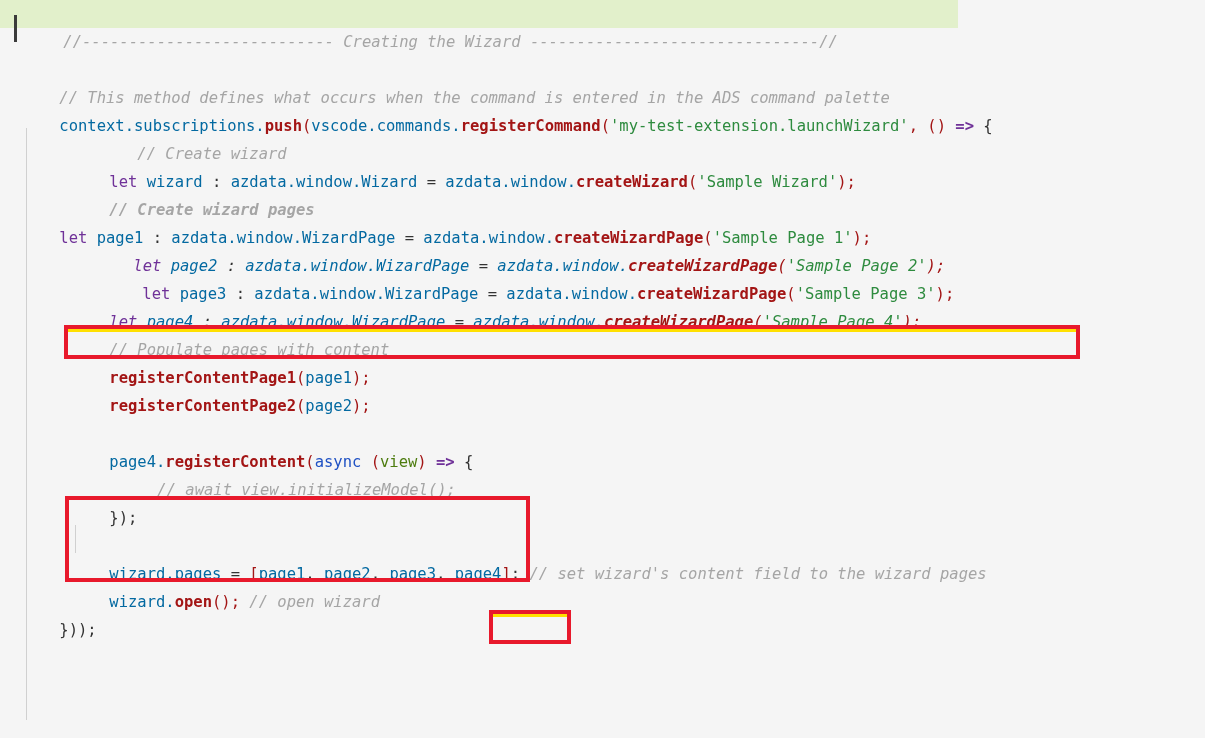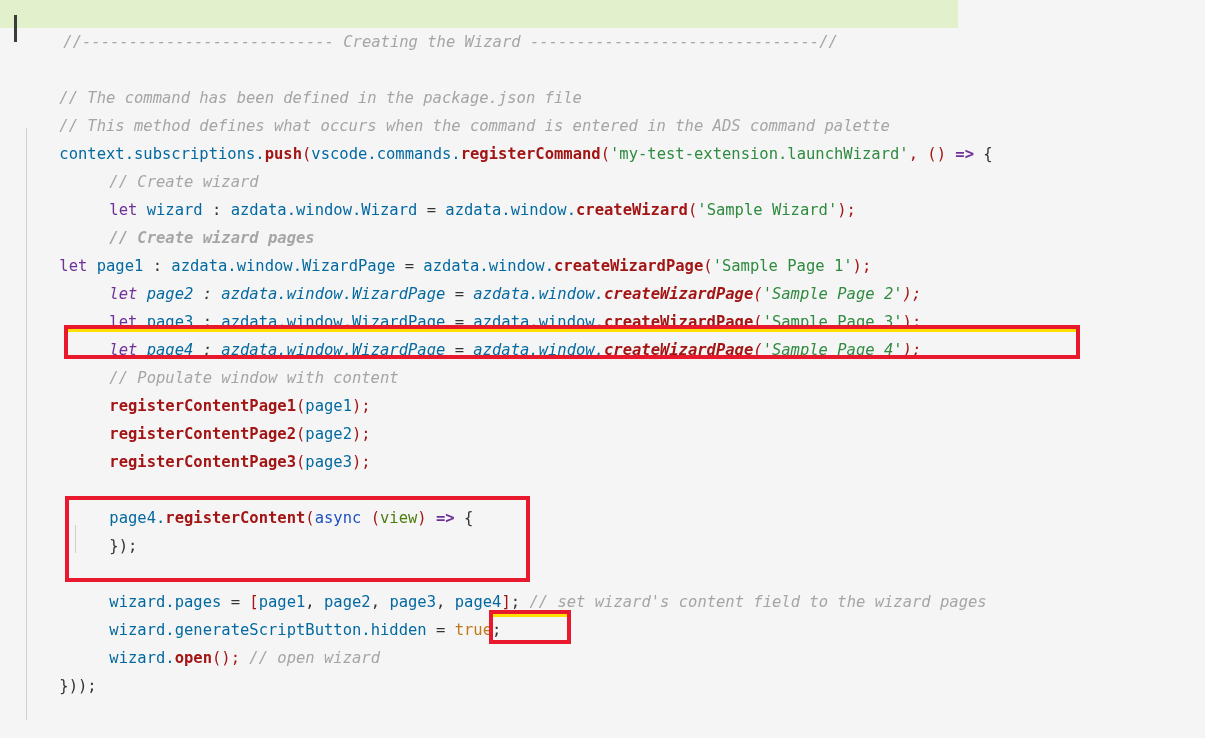--- a/index.html
+++ b/index.html
@@ -97,96 +97,90 @@
   <div class="guide" style="left:75px; top:525px; height:28px;"></div>
 
   <div class="cursor" style="left:14px; top:15px; height:27px;"></div>
 
   <div class="line band-green" style="padding-left:26px;">
     <span class="cmt">//--------------------------- Creating the Wizard -------------------------------//</span>
   </div>
 
   <div class="line blank">&nbsp;</div>
 
-  <div class="line">
-    <span class="cmt">// The command has been defined in the package.json file</span>
-  </div>
 
   <div class="line">
     <span class="cmt">// This method defines what occurs when the command is entered in the ADS command palette</span>
   </div>
 
   <div class="line">
     <span class="id">context</span><span class="id">.</span><span class="id">subscriptions</span><span class="id">.</span><span class="fn">push</span><span class="punct">(</span><span class="id">vscode</span><span class="id">.</span><span class="id">commands</span><span class="id">.</span><span class="fn">registerCommand</span><span class="punct">(</span><span class="str">'my-test-extension.launchWizard'</span><span class="punct">, </span><span class="punct">()</span><span class="op"> =&gt; </span><span class="plain">{</span>
   </div>
 
-  <div class="line" style="padding-left:72px;">
+  <div class="line" style="padding-left:100px;">
     <span class="cmt">// Create wizard</span>
   </div>
 
   <div class="line" style="padding-left:72px;">
     <span class="kw">let</span><span class="plain"> </span><span class="id">wizard</span><span class="plain"> : </span><span class="id">azdata.window.Wizard</span><span class="plain"> = </span><span class="id">azdata.window.</span><span class="fn">createWizard</span><span class="punct">(</span><span class="str">'Sample Wizard'</span><span class="punct">);</span>
   </div>
 
   <div class="line" style="padding-left:72px;font-weight:bold;">
     <span class="cmt">// Create wizard pages</span>
   </div>
 
   <div class="line" style="">
     <span class="kw">let</span><span class="plain"> </span><span class="id">page1</span><span class="plain"> : </span><span class="id">azdata.window.WizardPage</span><span class="plain"> = </span><span class="id">azdata.window.</span><span class="fn">createWizardPage</span><span class="punct">(</span><span class="str">'Sample Page 1'</span><span class="punct">);</span>
   </div>
 
-  <div class="line" style="padding-left:72px;font-style:italic;">
+  <div class="line" style="padding-left:96px;font-style:italic;">
     <span class="kw">let</span><span class="plain"> </span><span class="id">page2</span><span class="plain"> : </span><span class="id">azdata.window.WizardPage</span><span class="plain"> = </span><span class="id">azdata.window.</span><span class="fn">createWizardPage</span><span class="punct">(</span><span class="str">'Sample Page 2'</span><span class="punct">);</span>
   </div>
 
-  <div class="line" style="padding-left:72px;">
+  <div class="line" style="padding-left:105px;">
     <span class="kw">let</span><span class="plain"> </span><span class="id">page3</span><span class="plain"> : </span><span class="id">azdata.window.WizardPage</span><span class="plain"> = </span><span class="id">azdata.window.</span><span class="fn">createWizardPage</span><span class="punct">(</span><span class="str">'Sample Page 3'</span><span class="punct">);</span>
   </div>
 
   <div class="line" style="padding-left:72px;font-style:italic;">
     <span class="kw">let</span><span class="plain"> </span><span class="id">page4</span><span class="plain"> : </span><span class="id">azdata.window.WizardPage</span><span class="plain"> = </span><span class="id">azdata.window.</span><span class="fn">createWizardPage</span><span class="punct">(</span><span class="str">'Sample Page 4'</span><span class="punct">);</span>
   </div>
 
   <div class="line" style="padding-left:72px;">
-    <span class="cmt">// Populate window with content</span>
+    <span class="cmt">// Populate pages with content</span>
   </div>
 
   <div class="line" style="padding-left:72px;">
     <span class="fn">registerContentPage1</span><span class="punct">(</span><span class="id">page1</span><span class="punct">);</span>
   </div>
 
   <div class="line" style="padding-left:72px;">
     <span class="fn">registerContentPage2</span><span class="punct">(</span><span class="id">page2</span><span class="punct">);</span>
   </div>
 
-  <div class="line" style="padding-left:72px;">
-    <span class="fn">registerContentPage3</span><span class="punct">(</span><span class="id">page3</span><span class="punct">);</span>
-  </div>
 
   <div class="line blank">&nbsp;</div>
 
   <div class="line" style="padding-left:72px;">
     <span class="id">page4</span><span class="id">.</span><span class="fn">registerContent</span><span class="punct">(</span><span class="async">async</span><span class="punct"> (</span><span class="param">view</span><span class="punct">)</span><span class="op"> =&gt; </span><span class="plain">{</span>
   </div>
 
+  <div class="line" style="padding-left:120px;">
+    <span class="cmt">// await view.initializeModel();</span>
+  </div>
 
   <div class="line" style="padding-left:72px;">
     <span class="plain">});</span>
   </div>
 
   <div class="line blank">&nbsp;</div>
 
   <div class="line" style="padding-left:72px;">
     <span class="id">wizard</span><span class="id">.</span><span class="id">pages</span><span class="plain"> = </span><span class="punct">[</span><span class="id">page1</span><span class="plain">, </span><span class="id">page2</span><span class="plain">, </span><span class="id">page3</span><span class="plain">, </span><span class="id">page4</span><span class="punct">]</span><span class="semi">; </span><span class="cmt">// set wizard's content field to the wizard pages</span>
   </div>
 
-  <div class="line" style="padding-left:72px;">
-    <span class="id">wizard</span><span class="id">.</span><span class="id">generateScriptButton.hidden</span><span class="plain"> = </span><span class="bool">true</span><span class="semi">;</span>
-  </div>
 
   <div class="line" style="padding-left:72px;">
     <span class="id">wizard</span><span class="id">.</span><span class="fn">open</span><span class="punct">(); </span><span class="cmt">// open wizard</span>
   </div>
 
   <div class="line">
     <span class="plain">}));</span>
   </div>
 
   <div class="annot-box" style="left:64px; top:325px; width:1016px; height:34px;">

